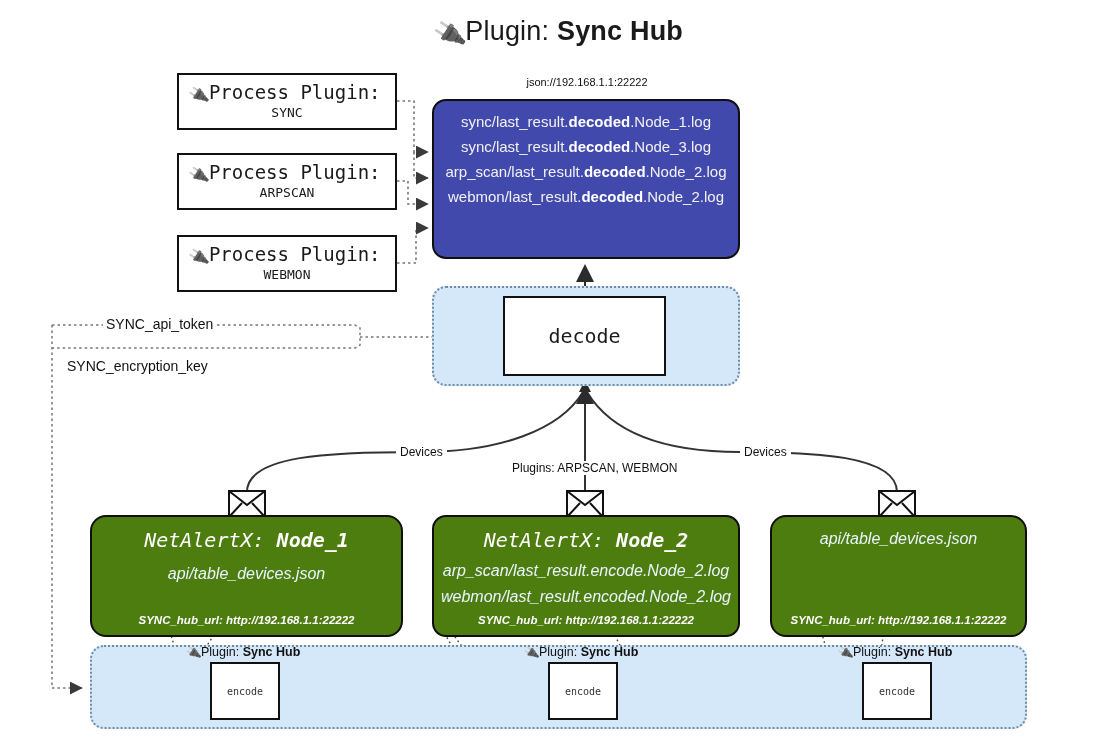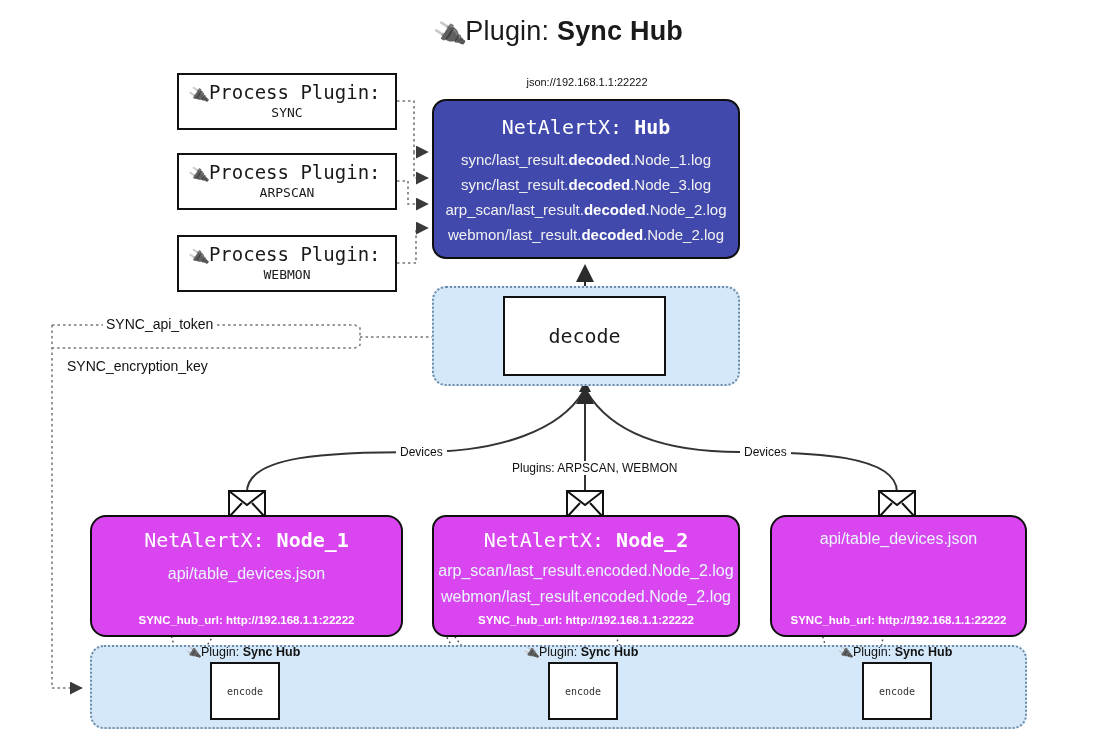--- a/index.html
+++ b/index.html
@@ -69,22 +69,22 @@
   }
 
   
   .keylabel{position:absolute;font-size:14px;color:#111;background:#fff;padding:0 3px;white-space:nowrap;}
 
   
   .edgelabel{position:absolute;font-size:12px;color:#111;background:#fff;padding:0 4px;white-space:nowrap;}
 
   
   .node{
-    position:absolute;background:#d946ef;border:2.5px solid #0f0f0f;border-radius:16px;
-    box-sizing:border-box;color:#fff;
+    position:absolute;background:#4d7c0f;border:2.5px solid #0f0f0f;border-radius:16px;
+    box-sizing:border-box;color:#fff;font-style:italic;
   }
   .node-title{
     font-family:"DejaVu Sans Mono","Liberation Mono",monospace;
     font-size:20px;text-align:center;margin-top:11px;white-space:nowrap;
   }
   .node-title .b{font-weight:bold;}
   .node-line{font-size:16px;color:#eaf5ff;text-align:center;line-height:26px;white-space:nowrap;}
   .node-foot{
     position:absolute;left:0;bottom:9px;width:100%;text-align:center;
     font-size:11.5px;color:#ffffff;white-space:nowrap;font-weight:bold;
@@ -179,24 +179,20 @@
     <div class="l1"><span class="plug">🔌</span><span>Process Plugin:</span></div>
     <div class="l2">ARPSCAN</div>
   </div>
 
   <div class="pbox" style="left:177px;top:235px;width:220px;height:57px;">
     <div class="l1"><span class="plug">🔌</span><span>Process Plugin:</span></div>
     <div class="l2">WEBMON</div>
   </div>
 
   <div class="hub">
-    <div class="hub-title">
-      <span>NetAlertX:</span>
-      <span class="b">Hub</span>
-    </div>
     <div class="hub-lines">
       <div class="hub-line"><span>sync/last_result.</span><b>decoded</b><span>.Node_1.log</span></div>
       <div class="hub-line"><span>sync/last_result.</span><b>decoded</b><span>.Node_3.log</span></div>
       <div class="hub-line"><span>arp_scan/last_result.</span><b>decoded</b><span>.Node_2.log</span></div>
       <div class="hub-line"><span>webmon/last_result.</span><b>decoded</b><span>.Node_2.log</span></div>
     </div>
   </div>
 
   <div class="decode-wrap"></div>
   <div class="decode-box">decode</div>
@@ -231,21 +227,21 @@
     </div>
     <div class="node-line" style="margin-top:9px;">api/table_devices.json</div>
     <div class="node-foot">SYNC_hub_url: http://192.168.1.1:22222</div>
   </div>
 
   <div class="node" style="left:432px;top:515px;width:308px;height:122px;border-radius:14px;">
     <div class="node-title">
       <span>NetAlertX:</span>
       <span class="b">Node_2</span>
     </div>
-    <div class="node-line" style="margin-top:6px;">arp_scan/last_result.encoded.Node_2.log</div>
+    <div class="node-line" style="margin-top:6px;">arp_scan/last_result.encode.Node_2.log</div>
     <div class="node-line">webmon/last_result.encoded.Node_2.log</div>
     <div class="node-foot">SYNC_hub_url: http://192.168.1.1:22222</div>
   </div>
 
   <div class="node" style="left:770px;top:515px;width:257px;height:122px;">
     <div class="node-line" style="margin-top:9px;">api/table_devices.json</div>
     <div class="node-foot">SYNC_hub_url: http://192.168.1.1:22222</div>
   </div>
 
   <div class="plugin-wrap"></div>

